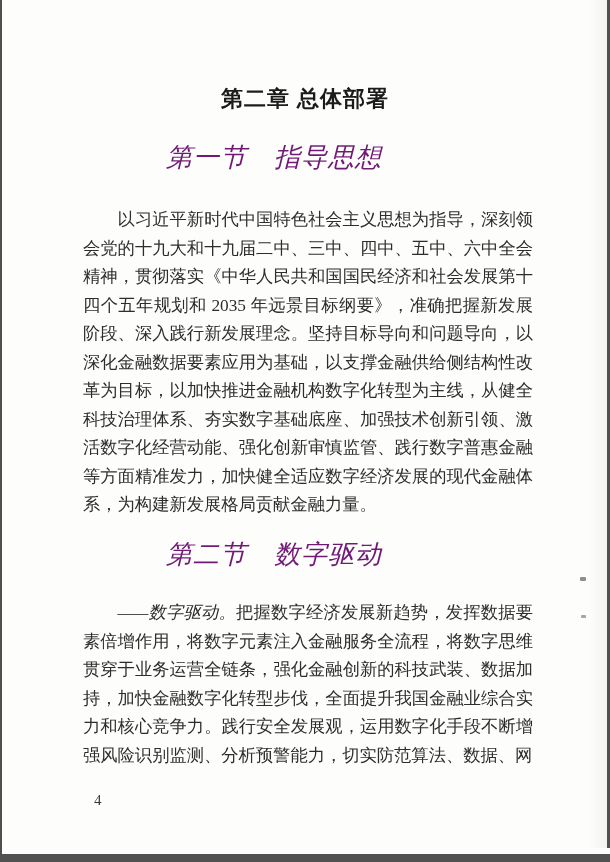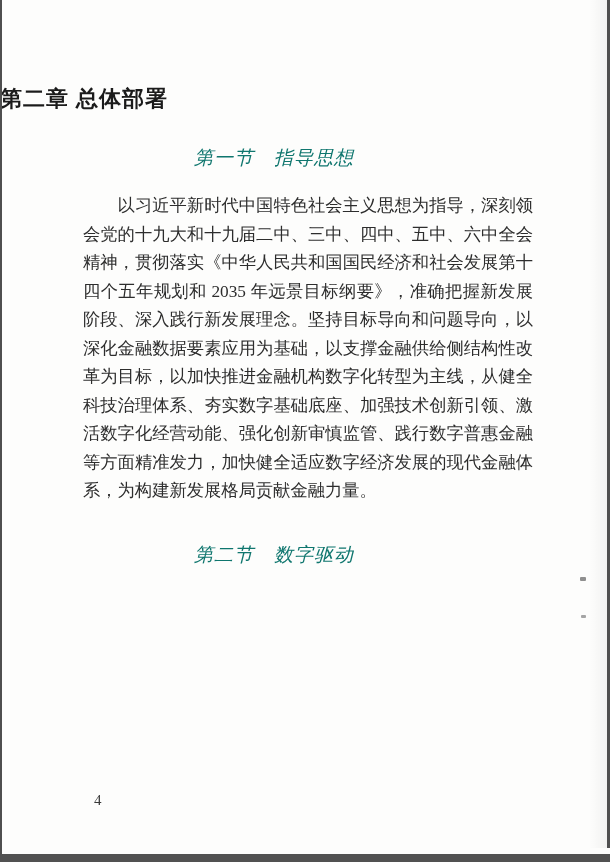--- a/index.html
+++ b/index.html
@@ -27,54 +27,55 @@
   }
   .speck { position: absolute; background: #8f8f8f; border-radius: 1px; }
   .speck.a { left: 580px; top: 577px; width: 6px; height: 4px; }
   .speck.b { left: 581px; top: 615px; width: 5px; height: 3px; opacity: .8; }
 
   
   .chapter {
     position: absolute;
     top: 86px; left: 0; width: 610px;
     margin: 0;
+    text-align: center;
     font-family: "Liberation Sans", "DejaVu Sans", sans-serif;
     font-weight: 700;
     font-size: 22px;
     line-height: 26px;
     color: #1b1b1b;
     letter-spacing: 1px;
   }
   .section-heading {
     position: absolute;
     left: 0; width: 548px;
     margin: 0;
     text-align: center;
     font-style: italic;           
     font-weight: 400;
-    font-size: 19px;
+    font-size: 26px;
     line-height: 23px;
-    color: #0f766e;
+    color: #701a75;
     letter-spacing: 1px;
   }
   .section-heading.s1 { top: 146px; }
   .section-heading.s2 { top: 543px; }
 
   .body-para {
     position: absolute;
     left: 83px;
     width: 450px;
     margin: 0;
     font-size: 17.3px;
     line-height: 28.5px;
     text-align: justify;
     text-indent: 2em;
     color: #2d2d2d;
   }
-  .body-para.p1 { top: 192px; }
+  .body-para.p1 { top: 206px; }
   .body-para.p2 { top: 599px; }
   .lead-in { font-style: italic; }   
 
   .pageno {
     position: absolute;
     left: 94px;
     top: 791px;
     font-size: 15px;
     line-height: 18px;
     color: #3a3a3a;
@@ -86,20 +87,21 @@
 <div class="page">
 
   <h1 class="chapter">第二章 总体部署</h1>
 
   <h2 class="section-heading s1">第一节　指导思想</h2>
 
   <p class="body-para p1">以习近平新时代中国特色社会主义思想为指导，深刻领会党的十九大和十九届二中、三中、四中、五中、六中全会精神，贯彻落实《中华人民共和国国民经济和社会发展第十四个五年规划和 2035 年远景目标纲要》，准确把握新发展阶段、深入践行新发展理念。坚持目标导向和问题导向，以深化金融数据要素应用为基础，以支撑金融供给侧结构性改革为目标，以加快推进金融机构数字化转型为主线，从健全科技治理体系、夯实数字基础底座、加强技术创新引领、激活数字化经营动能、强化创新审慎监管、践行数字普惠金融等方面精准发力，加快健全适应数字经济发展的现代金融体系，为构建新发展格局贡献金融力量。</p>
 
   <h2 class="section-heading s2">第二节　数字驱动</h2>
 
+  <p class="body-para p2"><span class="lead-in">——数字驱动。</span><span>把握数字经济发展新趋势，发挥数据要素倍增作用，将数字元素注入金融服务全流程，将数字思维贯穿于业务运营全链条，强化金融创新的科技武装、数据加持，加快金融数字化转型步伐，全面提升我国金融业综合实力和核心竞争力。践行安全发展观，运用数字化手段不断增强风险识别监测、分析预警能力，切实防范算法、数据、网</span></p>
 
   <div class="pageno">4</div>
 
   <div class="right-shade"></div>
   <div class="edge left"></div>
   <div class="edge right"></div>
   <div class="edge bottom"></div>
   <div class="speck a"></div>
   <div class="speck b"></div>
 

